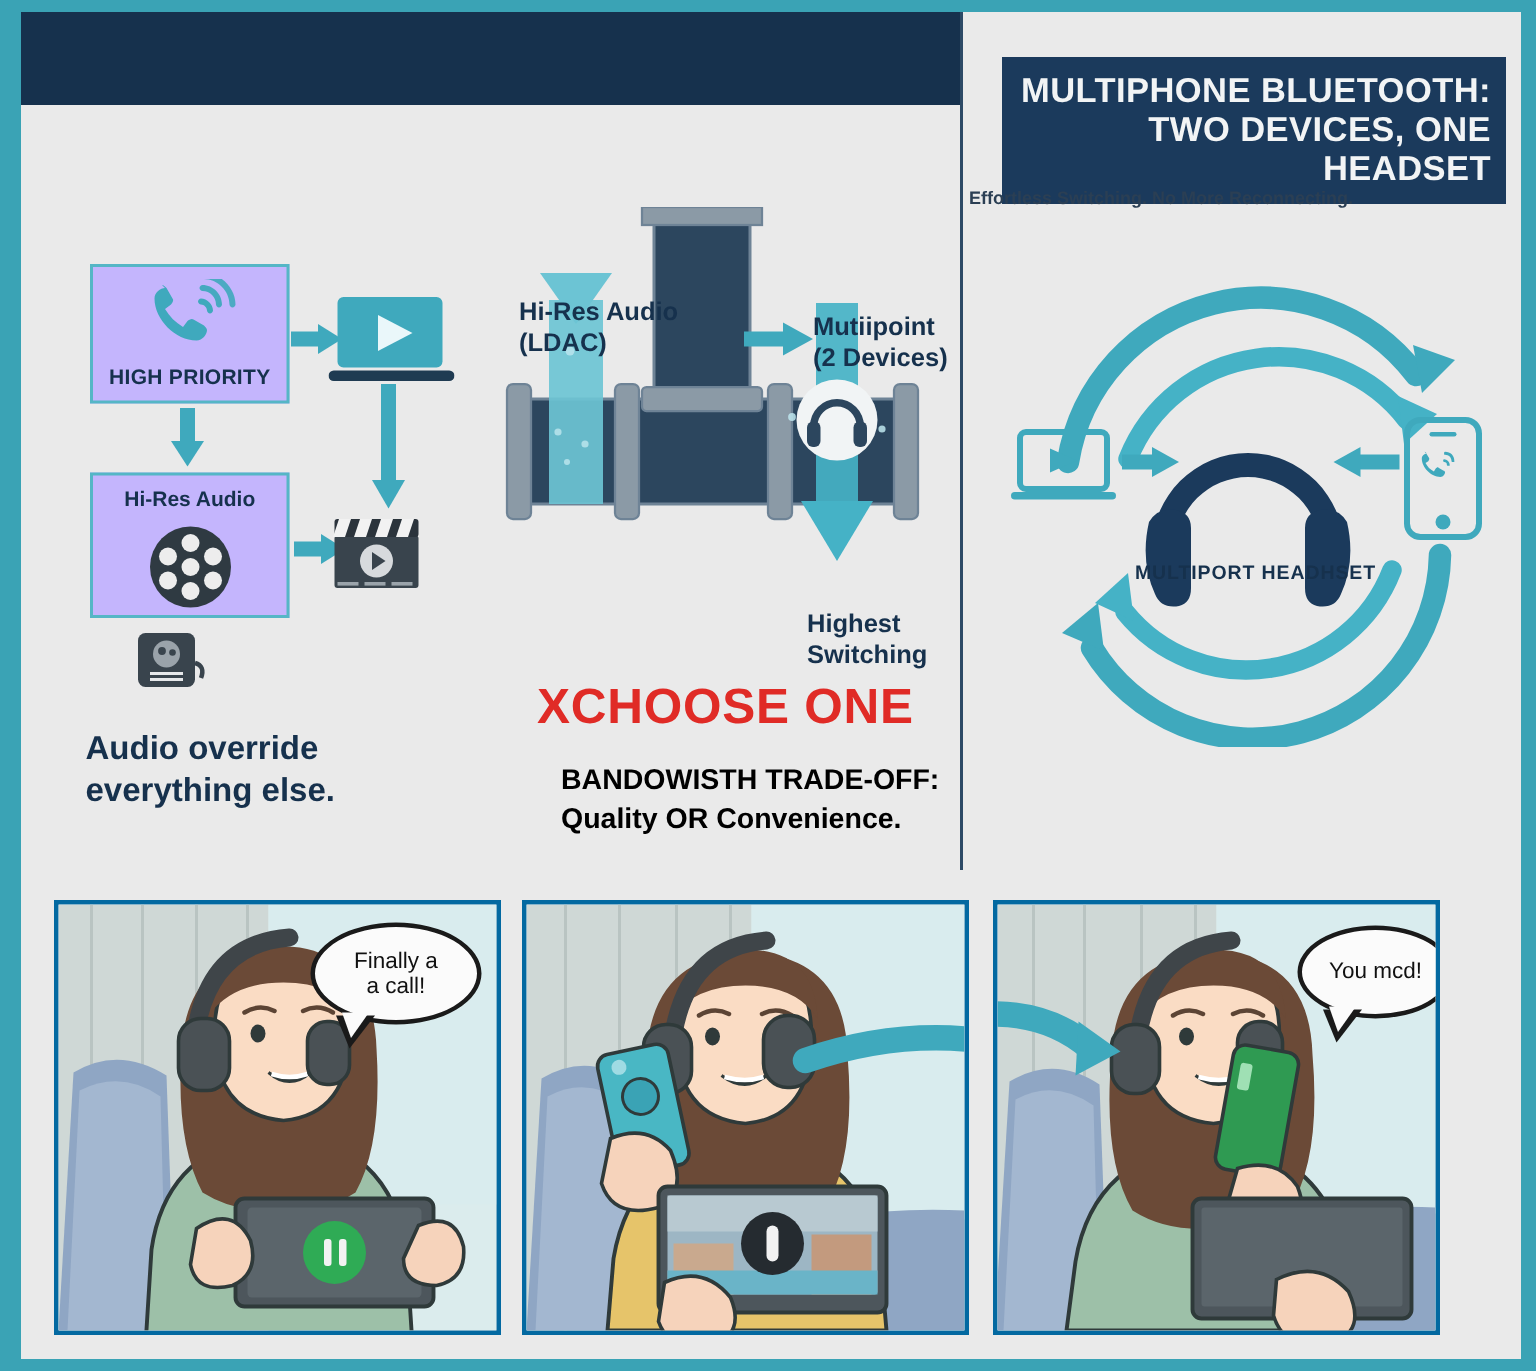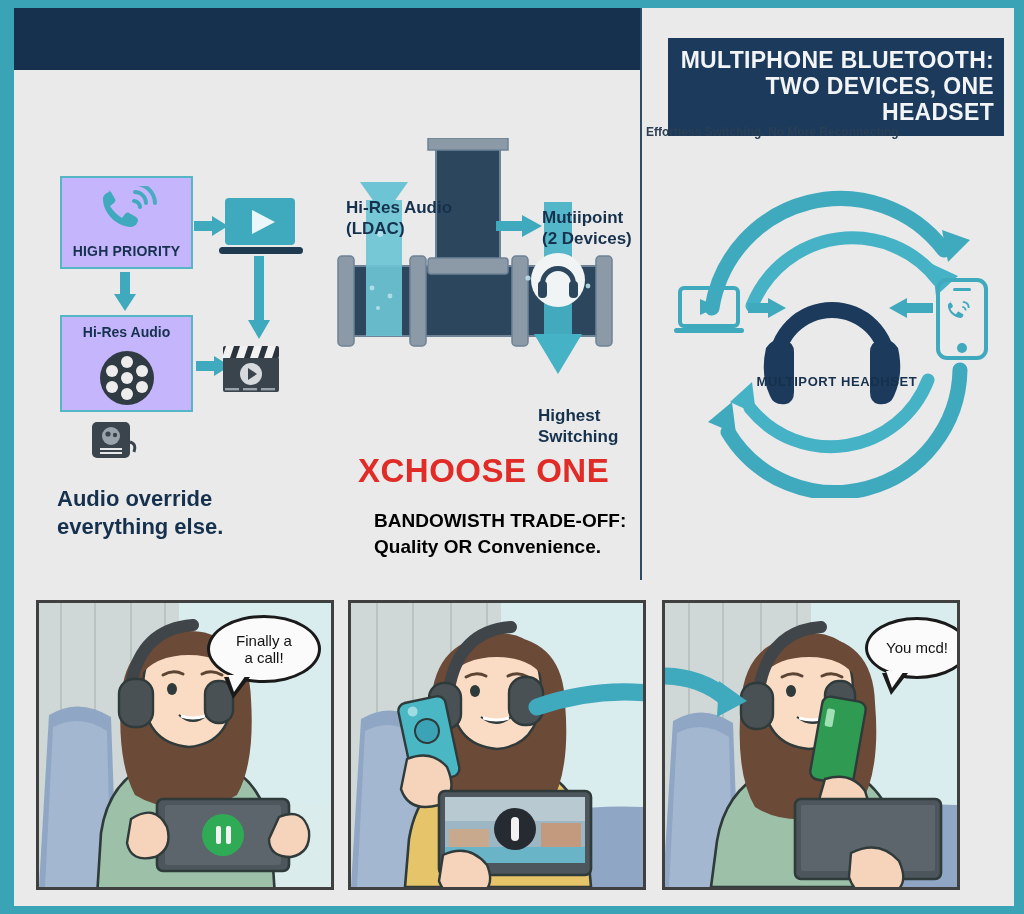--- a/index.html
+++ b/index.html
@@ -170,21 +170,21 @@
     font-size: 13px;
     font-weight: bold;
     letter-spacing: 0.6px;
   }
   
   .panel {
     position: absolute;
     top: 592px;
     width: 298px;
     height: 290px;
-    border: 3px solid #404040;
+    border: 3px solid #0369a1;
     box-sizing: border-box;
     overflow: hidden;
     background: #dfe9ea;
   }
   #panel-1 { left: 22px; }
   #panel-2 { left: 334px; }
   #panel-3 { left: 648px; }
   .bubble {
     position: absolute;
     background: #fbfbfb;

